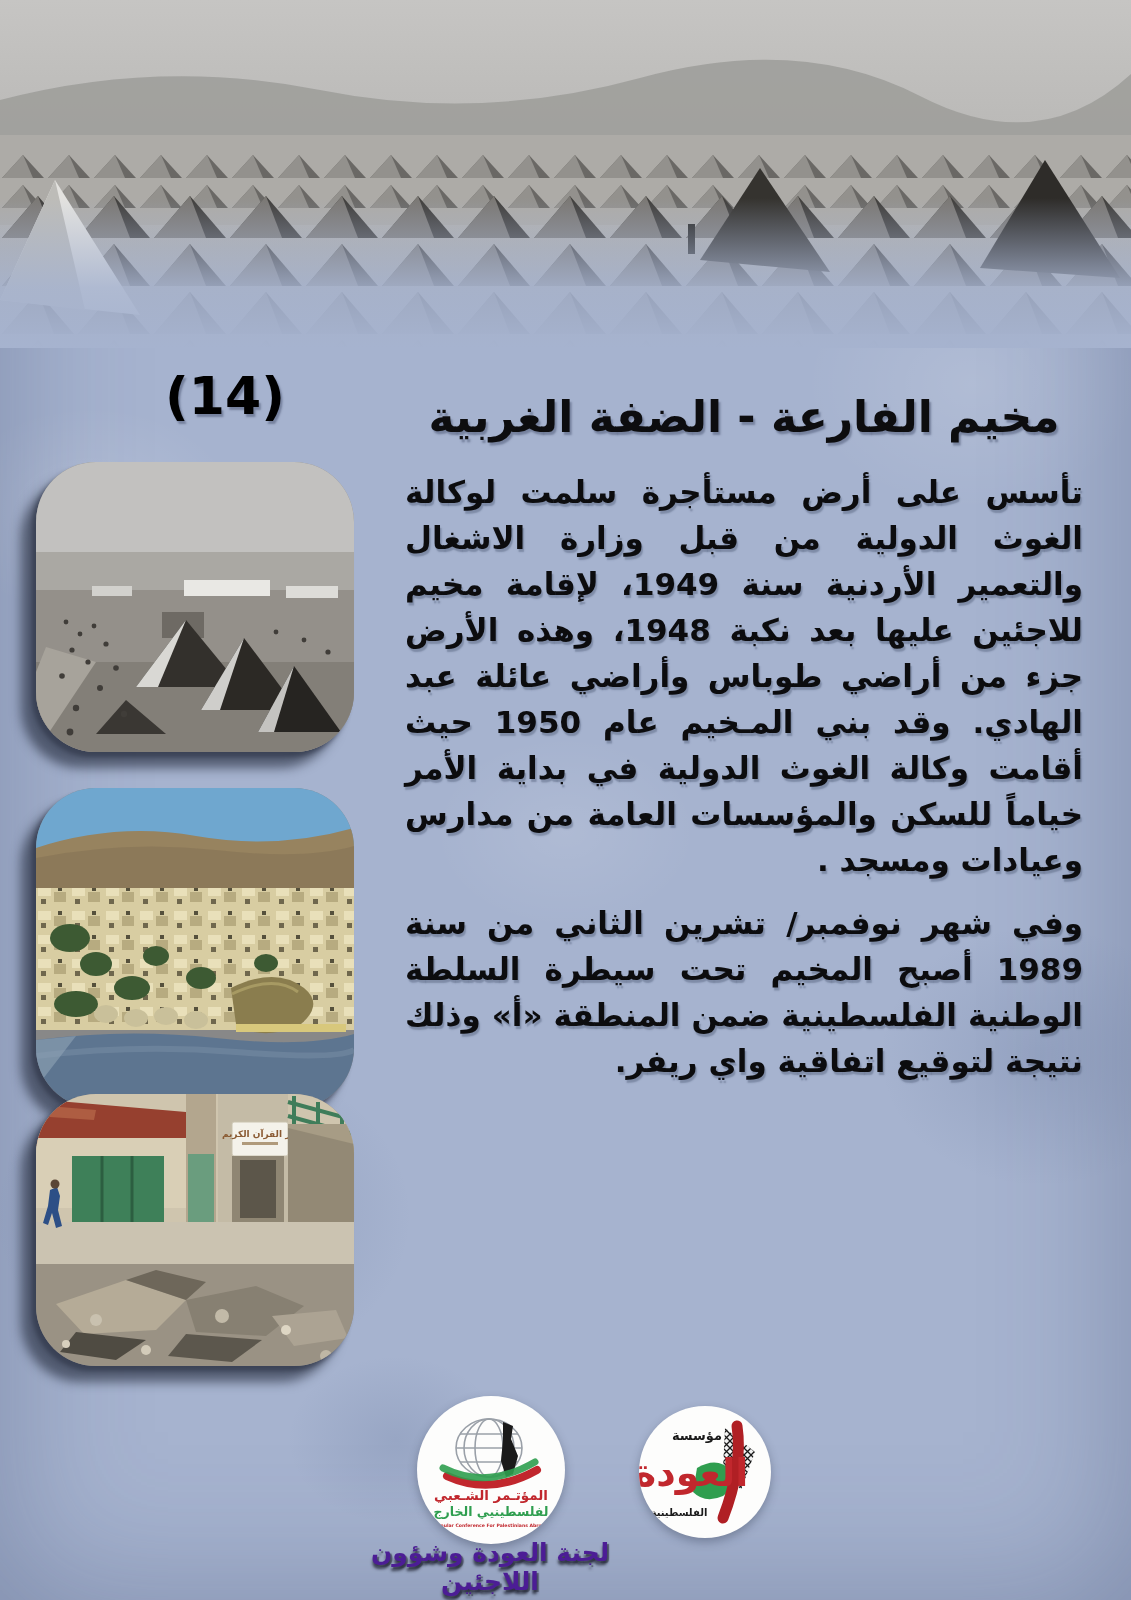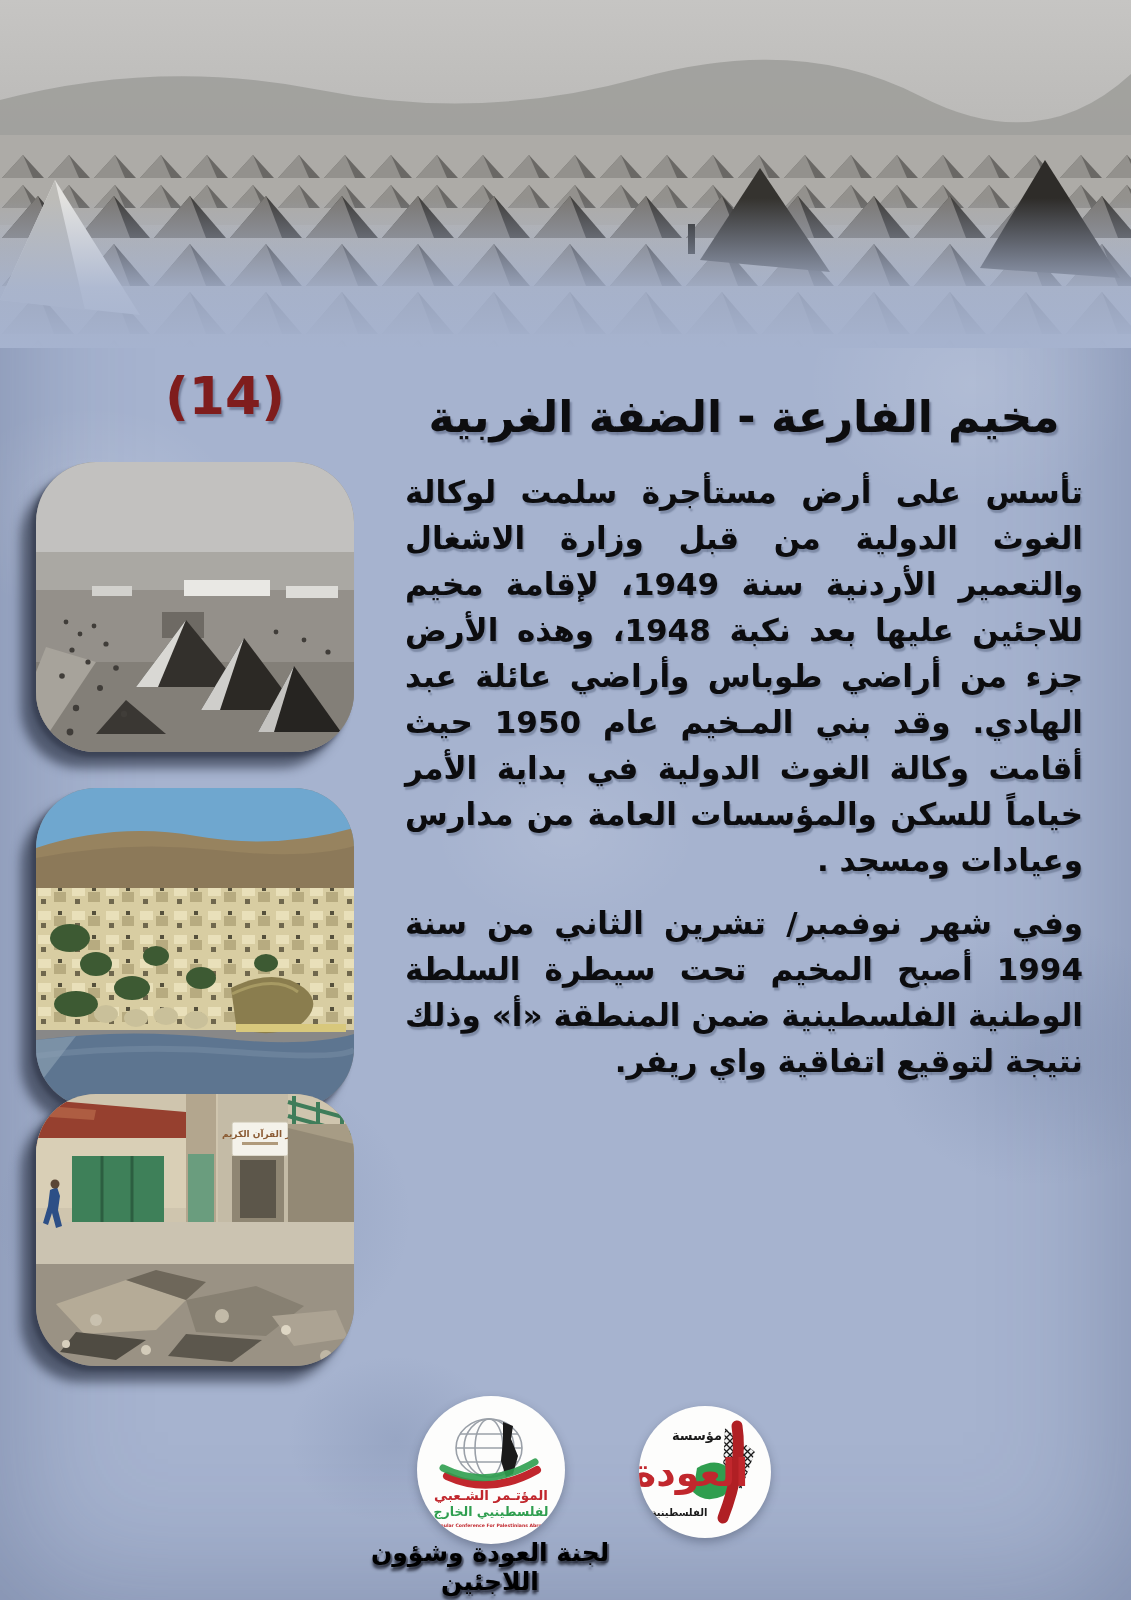--- a/index.html
+++ b/index.html
@@ -27,21 +27,21 @@
     text-shadow:4px 6px 3px rgba(22,22,26,.88), 1px 1px 0 rgba(22,22,26,.9);
   }
   
   .article-title{
     position:absolute;top:362px;left:388px;width:712px;text-align:center;
     font-size:44px;font-weight:700;color:#0d0d0f;
     text-shadow:2px 3px 2px rgba(78,90,118,.55);
   }
   .article-number{
     position:absolute;top:366px;left:112px;width:226px;text-align:center;
-    font-size:52px;font-weight:700;color:#7f1d1d;direction:ltr;
+    font-size:52px;font-weight:700;color:#000000;direction:ltr;
     text-shadow:2px 3px 2px rgba(78,90,118,.55);
   }
   .article-body{
     position:absolute;top:452px;left:388px;width:712px;
     direction:rtl;text-align:justify;
     font-size:31px;line-height:46px;font-weight:700;color:#0c0c0e;
     text-shadow:1.5px 2.5px 1.5px rgba(78,90,118,.45);
   }
   .article-body p{margin:17px;}
   
@@ -54,21 +54,21 @@
   #photo-1{top:462px;height:290px;}
   #photo-2{top:788px;height:320px;}
   #photo-3{top:1094px;height:272px;}
   
   .logo{position:absolute;border-radius:50%;background:#fdfdfc;
     box-shadow:0 4px 10px rgba(40,48,70,.35);overflow:hidden;}
   #logo-conference{left:417px;top:1396px;width:148px;height:148px;}
   #logo-awda{left:639px;top:1406px;width:132px;height:132px;}
   .committee{
     position:absolute;left:330px;top:1538px;width:320px;text-align:center;
-    font-size:25px;font-weight:700;color:#000000;
+    font-size:25px;font-weight:700;color:#4c1d95;
     text-shadow:0 4px 3px rgba(40,45,60,.85), 2px 2px 1px rgba(55,60,75,.7);
   }
 </style>
 </head>
 <body>
 
 <div class="vignette"></div>
 
 <div class="hero">
   <svg viewBox="0 0 1131 348" preserveAspectRatio="none">
@@ -98,21 +98,21 @@
     <rect x="688" y="224" width="7" height="30" fill="#262522"></rect>
   </svg>
   <div class="hero-fade"></div>
 </div>
 
 <div class="article-number">(14)</div>
 <h1 class="article-title">مخيم الفارعة - الضفة الغربية</h1>
 
 <div class="article-body">
   <p>تأسس على أرض مستأجرة سلمت لوكالة الغوث الدولية من قبل وزارة الاشغال والتعمير الأردنية سنة 1949، لإقامة مخيم للاجئين عليها بعد نكبة 1948، وهذه الأرض جزء من أراضي طوباس وأراضي عائلة عبد الهادي. وقد بني المـخيم عام 1950 حيث أقامت وكالة الغوث الدولية في بداية الأمر خياماً للسكن والمؤسسات العامة من مدارس وعيادات ومسجد .</p>
-  <p>وفي شهر نوفمبر/ تشرين الثاني من سنة 1994 أصبح المخيم تحت سيطرة السلطة الوطنية الفلسطينية ضمن المنطقة «أ» وذلك نتيجة لتوقيع اتفاقية واي ريفر.</p>
+  <p>وفي شهر نوفمبر/ تشرين الثاني من سنة 1989 أصبح المخيم تحت سيطرة السلطة الوطنية الفلسطينية ضمن المنطقة «أ» وذلك نتيجة لتوقيع اتفاقية واي ريفر.</p>
 </div>
 
 <div class="photo" id="photo-1">
   <svg viewBox="0 0 318 290" preserveAspectRatio="none">
     <rect width="318" height="96" fill="#c2c1bf"></rect>
     <rect y="90" width="318" height="45" fill="#aaa8a3"></rect>
     <rect y="128" width="318" height="162" fill="#94908a"></rect>
     <rect y="200" width="318" height="90" fill="#837f78"></rect>
     <rect x="148" y="118" width="86" height="16" fill="#e9e8e4"></rect>
     <rect x="250" y="124" width="52" height="12" fill="#dddcd8"></rect>

